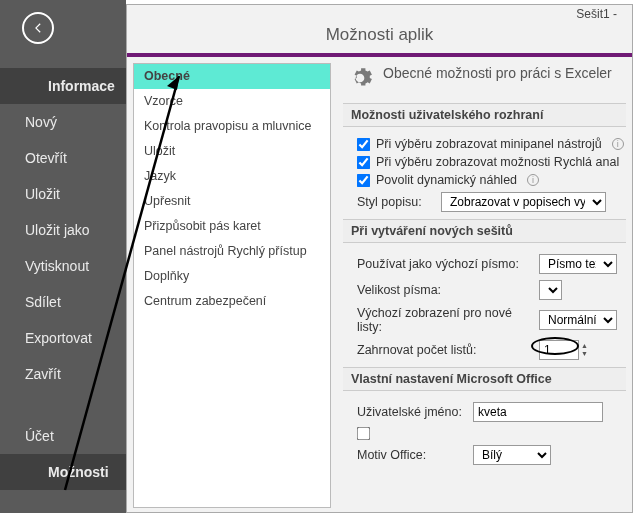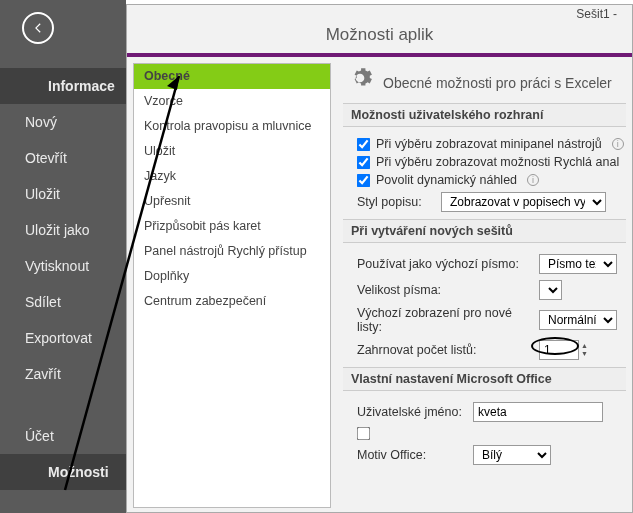--- a/index.html
+++ b/index.html
@@ -63,31 +63,31 @@
       margin: 6px;
       overflow: hidden;
     }
     .category-item {
       padding: 5px 10px;
       font-size: 12.5px;
       color: #444;
       cursor: pointer;
       border-bottom: 1px solid transparent;
     }
-    .category-item.selected { background: #84cc16; font-weight: 600; }
+    .category-item.selected { background: #5eead4; font-weight: 600; }
 
     .content {
       flex: 1;
       padding: 8px 6px 6px 6px;
       font-size: 12.5px;
       color: #333;
       overflow: hidden;
     }
     .content-header {
-      display: flex; align-items: flex-end;
+      display: flex; align-items: flex-start;
       gap: 10px; margin-bottom: 12px;
       padding-left: 4px;
     }
     .content-header svg { width: 26px; height: 26px; fill: #7a7a7a; }
     .content-header span { font-size: 14px; color: #555; }
 
     .section-title {
       background: #eee;
       border-top: 1px solid #ccc;
       border-bottom: 1px solid #ccc;

